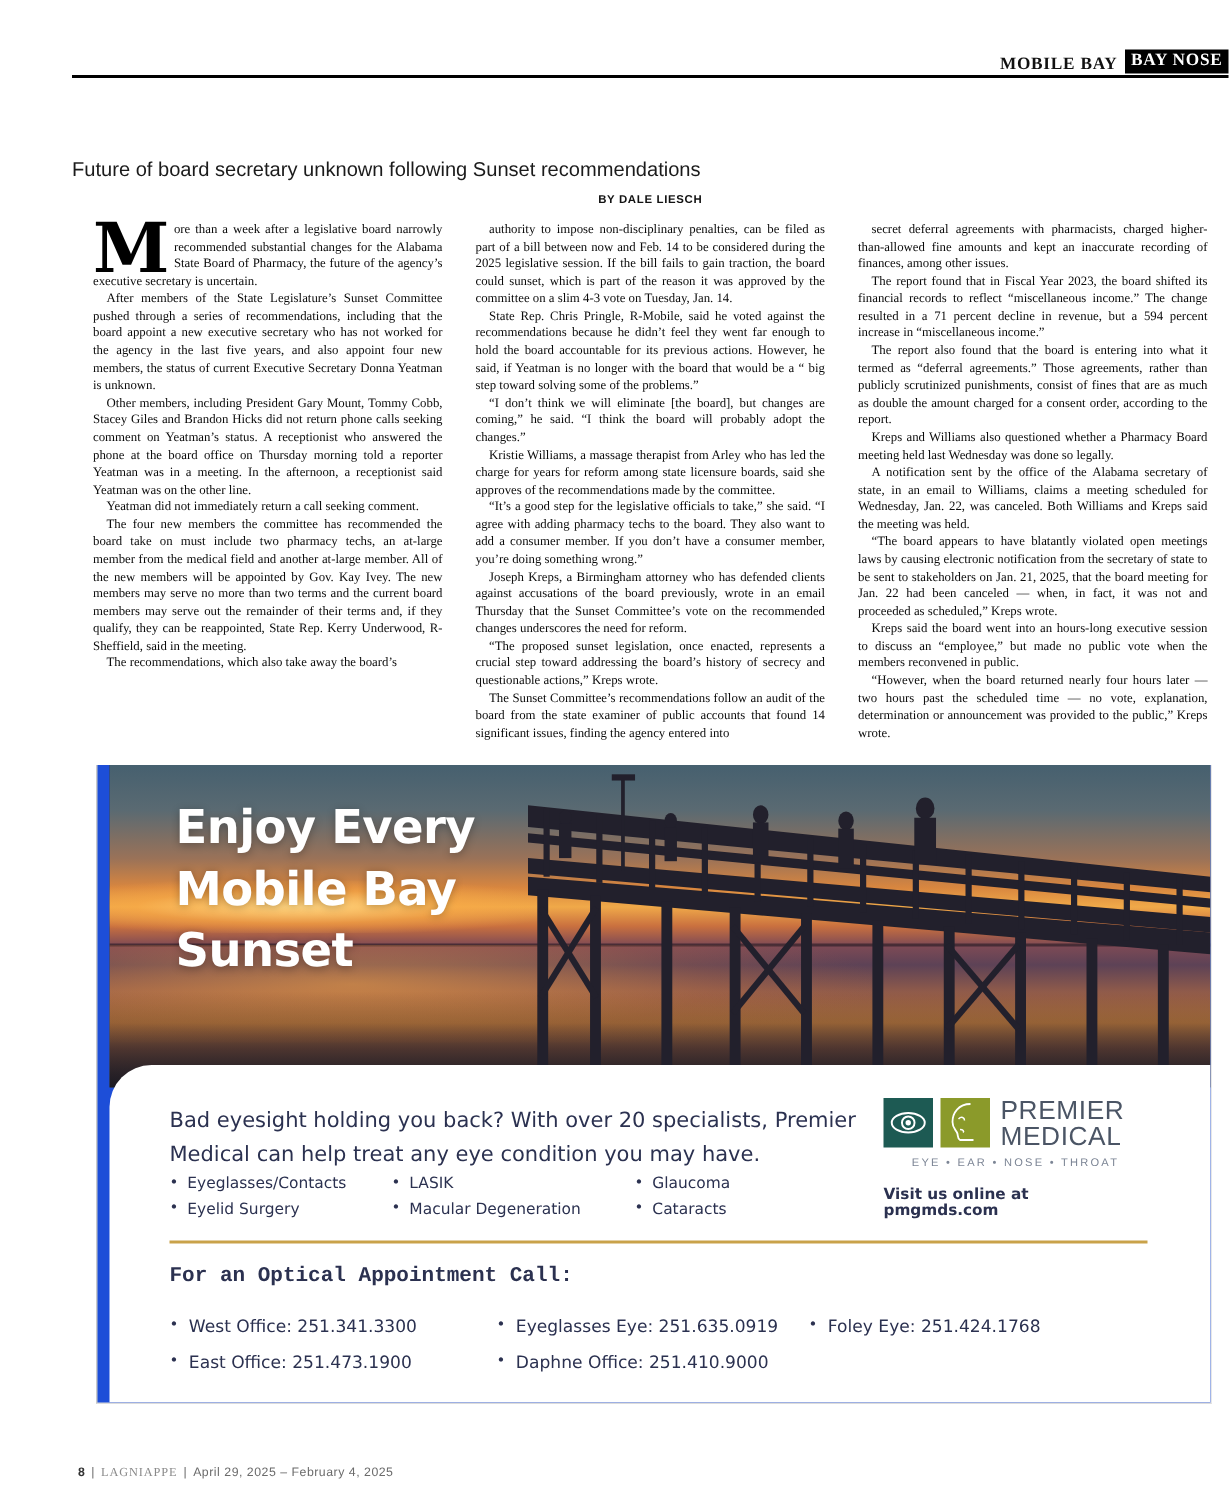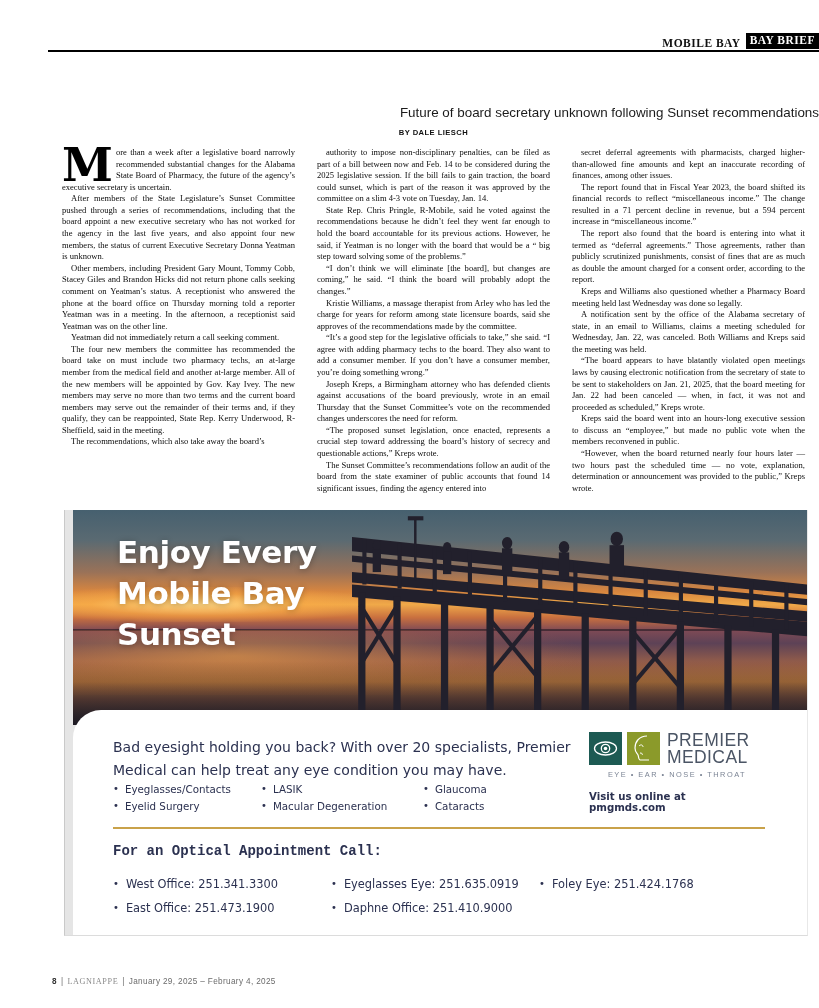--- a/index.html
+++ b/index.html
@@ -80,21 +80,21 @@
     font-size: 40px;
     letter-spacing: -0.5px;
     line-height: 1.06;
     color: #000;
   }
   .subhead {
     position: absolute;
     left: 24px;
     top: 105px;
     width: 771px;
-    text-align: right;
+    text-align: left;
     font-family: "Liberation Sans", sans-serif;
     font-size: 13.4px;
     font-weight: 400;
     color: #1b1b1b;
   }
   .byline {
     position: absolute;
     left: 24px;
     top: 128px;
     width: 771px;
@@ -141,21 +141,21 @@
     color: #000;
   }
 
   
   .ad {
     position: absolute;
     left: 40px;
     top: 510px;
     width: 742px;
     height: 425px;
-    background: #e5e5e5;
+    background: #1d4ed8;
     border-left: 1px solid #c9c9c9;
     border-right: 1px solid #e8e8e8;
     border-bottom: 1px solid #dcdcdc;
     overflow: hidden;
   }
   .ad-hero {
     position: absolute;
     left: 8px;
     top: 0;
     right: 0;
@@ -382,21 +382,21 @@
   }
 </style>
 </head>
 <body>
 
 <div class="page">
 
   <div class="masthead">
     <div class="masthead-labels">
       <span class="masthead-pub">MOBILE BAY</span>
-      <span class="masthead-section">BAY BRIEF</span>
+      <span class="masthead-section">BAY NOSE</span>
     </div>
     <div class="masthead-rule"></div>
   </div>
 
   <div class="subhead">Future of board secretary unknown following Sunset recommendations</div>
   <div class="byline">BY DALE LIESCH</div>
 
   <div class="story">
     <div class="col" id="col-0">
         <p class="first"><span class="dropcap">M</span>ore than a week after a legislative board narrowly recommended substantial changes for the Alabama State Board of Pharmacy, the future of the agency’s executive secretary is uncertain.</p>
@@ -591,16 +591,16 @@
           </div>
         </div>
     </div>
   </div>
 
   <div class="footer">
     <span class="pg">8</span>
     <span>|</span>
     <span class="brand">LAGNIAPPE</span>
     <span>|</span>
-    <span>January 29, 2025 – February 4, 2025</span>
+    <span>April 29, 2025 – February 4, 2025</span>
   </div>
 
 </div>
 
 </body></html>

